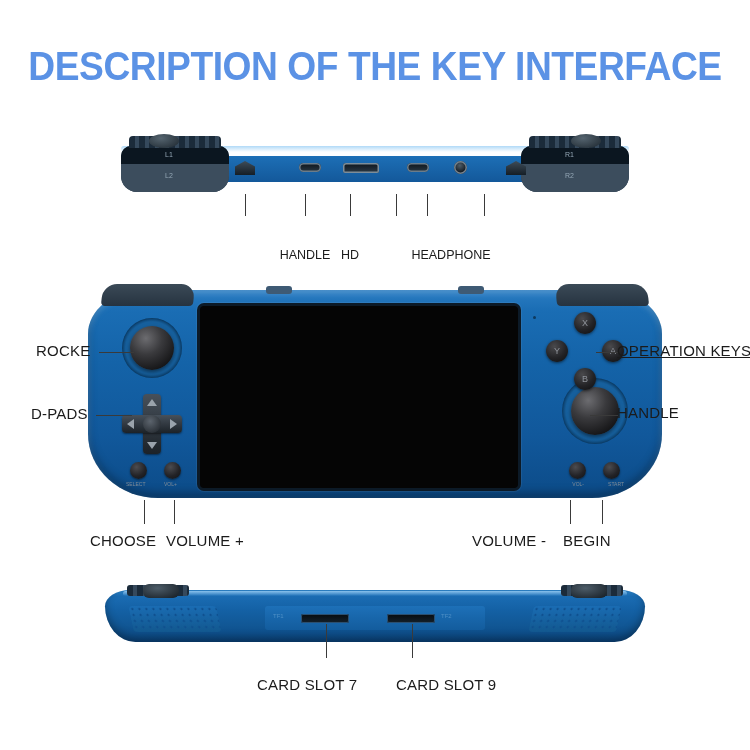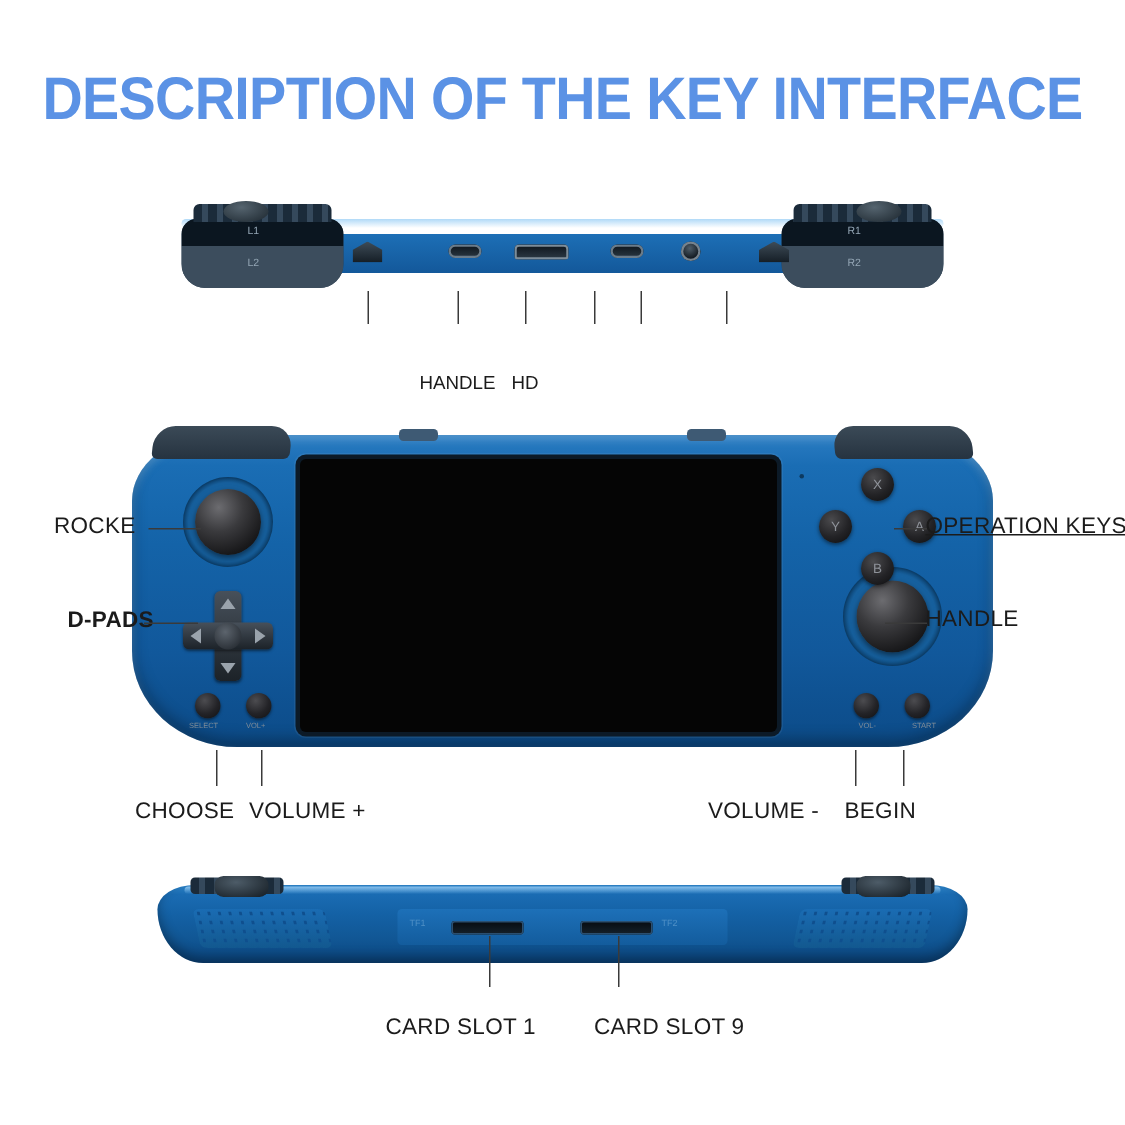--- a/index.html
+++ b/index.html
@@ -290,20 +290,24 @@
   <div class="vline" style="left:484px;top:194px;height:22px;"></div>
 
   <div class="lbl center" style="left:266px;top:220px;width:78px;">
     <div>HANDLE</div>
     <div>INTERFACE</div>
   </div>
   <div class="lbl center" style="left:326px;top:220px;width:48px;">
     <div>HD</div>
     <div>PORT</div>
   </div>
+  <div class="lbl center" style="left:410px;top:220px;width:82px;">
+    <div>HEADPHONE</div>
+    <div>JACK</div>
+  </div>
 
   <div class="frontview">
     <div class="fv-body"></div>
     <div class="fv-topnotch"></div>
     <div class="fv-shoulder l"></div>
     <div class="fv-shoulder r"></div>
     <div class="fv-minibtn l"></div>
     <div class="fv-minibtn r"></div>
 
     <div class="screen"></div>
@@ -339,21 +343,21 @@
     <div class="sbtn-cap" style="left:76px;top:199px;">VOL+</div>
     <div class="sbtn" style="right:76px;top:180px;"></div>
     <div class="sbtn-cap" style="right:78px;top:199px;">VOL-</div>
     <div class="sbtn" style="right:42px;top:180px;"></div>
     <div class="sbtn-cap" style="right:38px;top:199px;">START</div>
   </div>
 
   <div class="lbl big" style="left:36px;top:344px;">ROCKE</div>
   <div class="hline" style="left:99px;top:352px;width:35px;"></div>
 
-  <div class="lbl big" style="left:45px;top:407px;font-weight:bold;">D-PADS</div>
+  <div class="lbl big" style="left:31px;top:407px;">D-PADS</div>
   <div class="hline" style="left:96px;top:415px;width:36px;"></div>
 
   <div class="hline" style="left:596px;top:352px;width:22px;"></div>
   <div class="lbl big" style="left:617px;top:344px;text-decoration:underline;">OPERATION KEYS</div>
 
   <div class="hline" style="left:590px;top:415px;width:28px;"></div>
   <div class="lbl big" style="left:617px;top:406px;">HANDLE</div>
 
   <div class="vline" style="left:144px;top:500px;height:24px;"></div>
   <div class="vline" style="left:174px;top:500px;height:24px;"></div>
@@ -376,16 +380,16 @@
     <div class="speaker r"></div>
     <div class="bv-panel"></div>
     <div class="slot-tag" style="left:168px;">TF1</div>
     <div class="cardslot" style="left:196px;"></div>
     <div class="cardslot" style="left:282px;"></div>
     <div class="slot-tag" style="left:336px;">TF2</div>
   </div>
 
   <div class="vline" style="left:326px;top:624px;height:34px;"></div>
   <div class="vline" style="left:412px;top:624px;height:34px;"></div>
-  <div class="lbl big" style="left:257px;top:678px;">CARD SLOT 1</div>
+  <div class="lbl big" style="left:257px;top:678px;">CARD SLOT 7</div>
   <div class="lbl big" style="left:396px;top:678px;">CARD SLOT 9</div>
 
 </div>
 
 </body></html>

